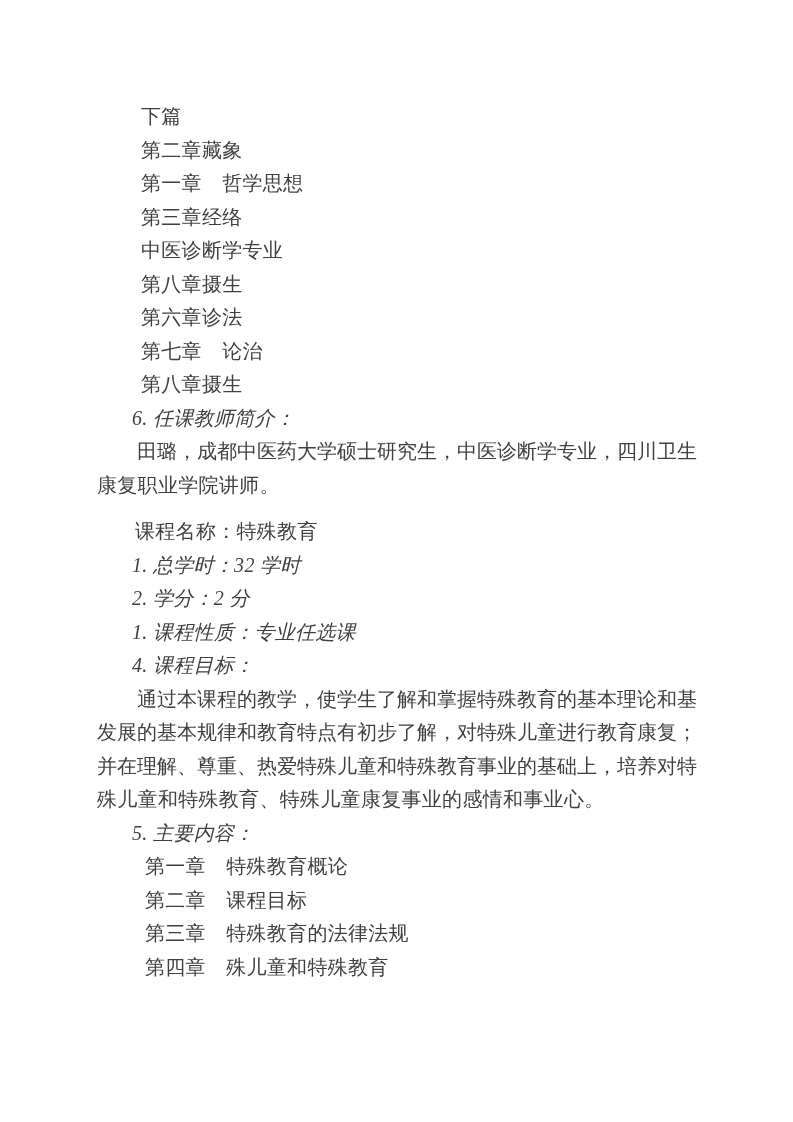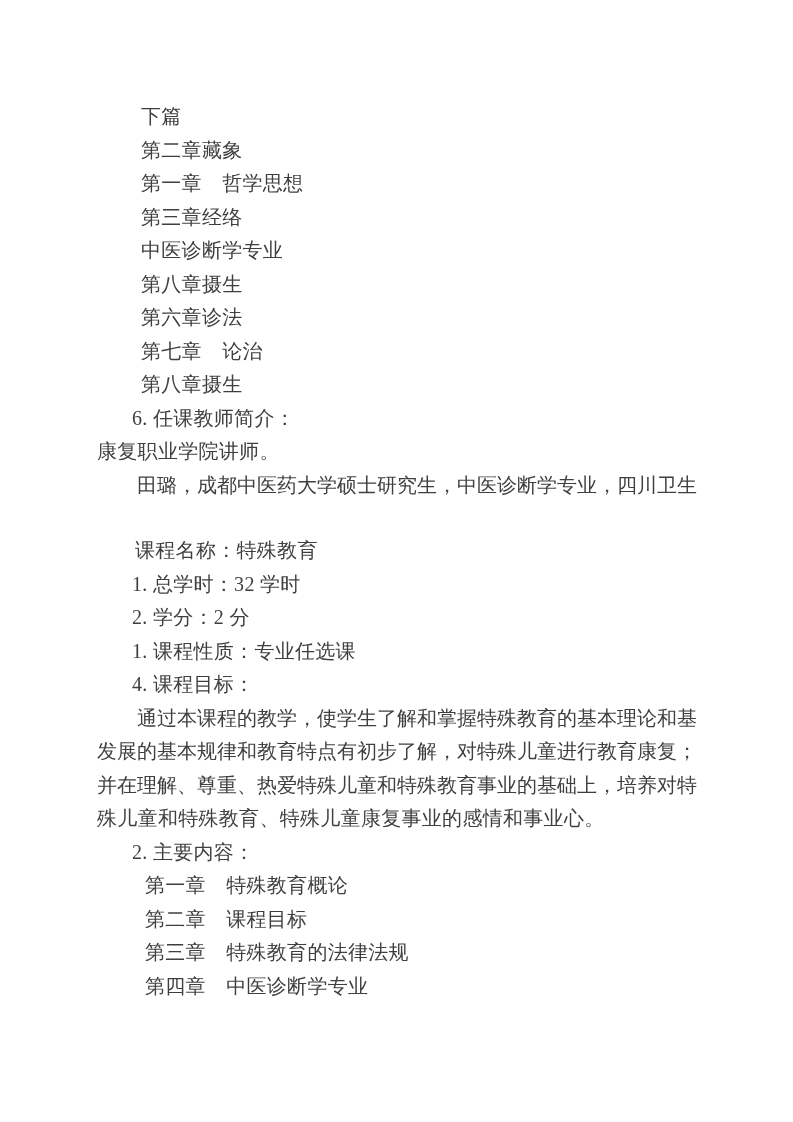--- a/index.html
+++ b/index.html
@@ -32,62 +32,62 @@
     letter-spacing: 0.3px;
   }
   .line {
     height: 33.5px;
     line-height: 33.5px;
     white-space: pre;
   }
   
   .indent-chapter { padding-left: 44px; }
   
-  .indent-number { padding-left: 35px; }
+  .indent-number { padding-left: 35px; font-style: italic; }
   
   .indent-title  { padding-left: 38px; }
   
   .indent-chapter2 { padding-left: 48px; font-family: Liberation Serif, serif; }
   
   .para-first { text-indent: 40px; }
   
   .justify {
     white-space: normal;
     text-align: justify;
     text-align-last: justify;
     letter-spacing: 0;
   }
   
-  .gap-before { margin-top: 32px; }
+  .gap-before { margin-top: 13px; }
 </style>
 </head>
 <body style="background: rgb(255, 255, 255);">
 
 <div class="page">
   <div class="text-block" id="doc-lines" style="color: rgb(63, 63, 63);">
       <div class="line indent-chapter">下篇</div>
       <div class="line indent-chapter">第二章藏象</div>
       <div class="line indent-chapter">第一章　哲学思想</div>
       <div class="line indent-chapter">第三章经络</div>
       <div class="line indent-chapter">中医诊断学专业</div>
       <div class="line indent-chapter">第八章摄生</div>
       <div class="line indent-chapter">第六章诊法</div>
       <div class="line indent-chapter">第七章　论治</div>
       <div class="line indent-chapter">第八章摄生</div>
       <div class="line indent-number">6. 任课教师简介：</div>
+      <div class="line para-first justify">田璐，成都中医药大学硕士研究生，中医诊断学专业，四川卫生</div>
       <div class="line">康复职业学院讲师。</div>
-      <div class="line para-first justify">田璐，成都中医药大学硕士研究生，中医诊断学专业，四川卫生</div>
       <div class="line indent-title gap-before">课程名称：特殊教育</div>
       <div class="line indent-number">1. 总学时：32 学时</div>
       <div class="line indent-number">2. 学分：2 分</div>
       <div class="line indent-number">1. 课程性质：专业任选课</div>
       <div class="line indent-number">4. 课程目标：</div>
       <div class="line para-first justify">通过本课程的教学，使学生了解和掌握特殊教育的基本理论和基</div>
       <div class="line justify">发展的基本规律和教育特点有初步了解，对特殊儿童进行教育康复；</div>
       <div class="line justify">并在理解、尊重、热爱特殊儿童和特殊教育事业的基础上，培养对特</div>
       <div class="line">殊儿童和特殊教育、特殊儿童康复事业的感情和事业心。</div>
-      <div class="line indent-number">2. 主要内容：</div>
+      <div class="line indent-number">5. 主要内容：</div>
       <div class="line indent-chapter2">第一章　特殊教育概论</div>
       <div class="line indent-chapter2">第二章　课程目标</div>
       <div class="line indent-chapter2">第三章　特殊教育的法律法规</div>
-      <div class="line indent-chapter2">第四章　中医诊断学专业</div>
+      <div class="line indent-chapter2">第四章　殊儿童和特殊教育</div>
     </div>
 </div>
 
 </body></html>

